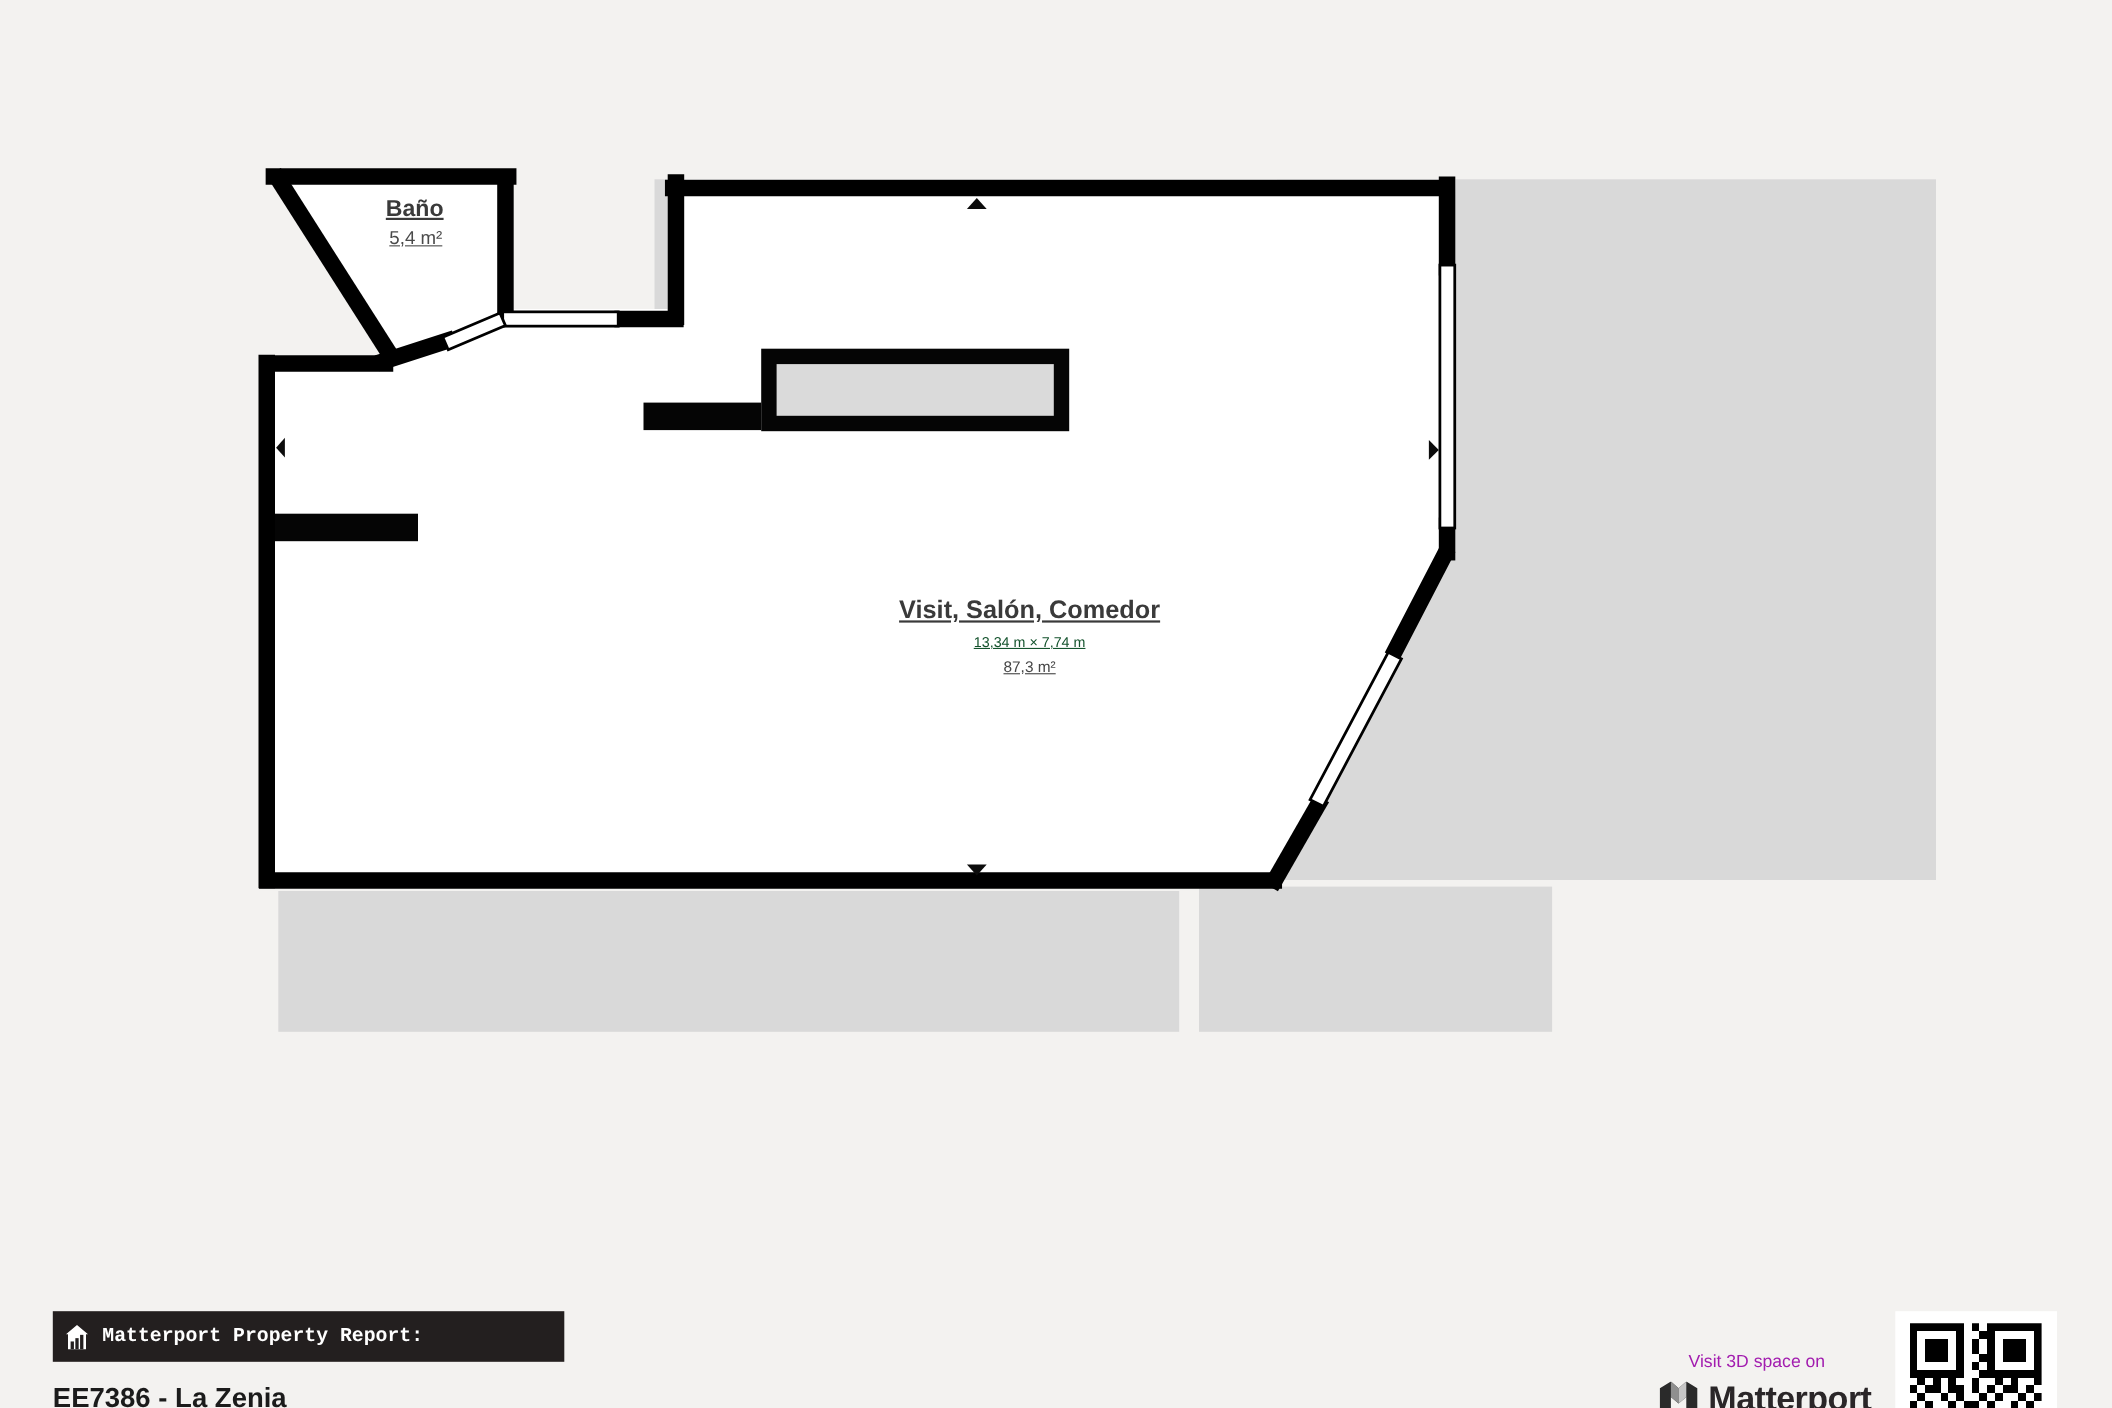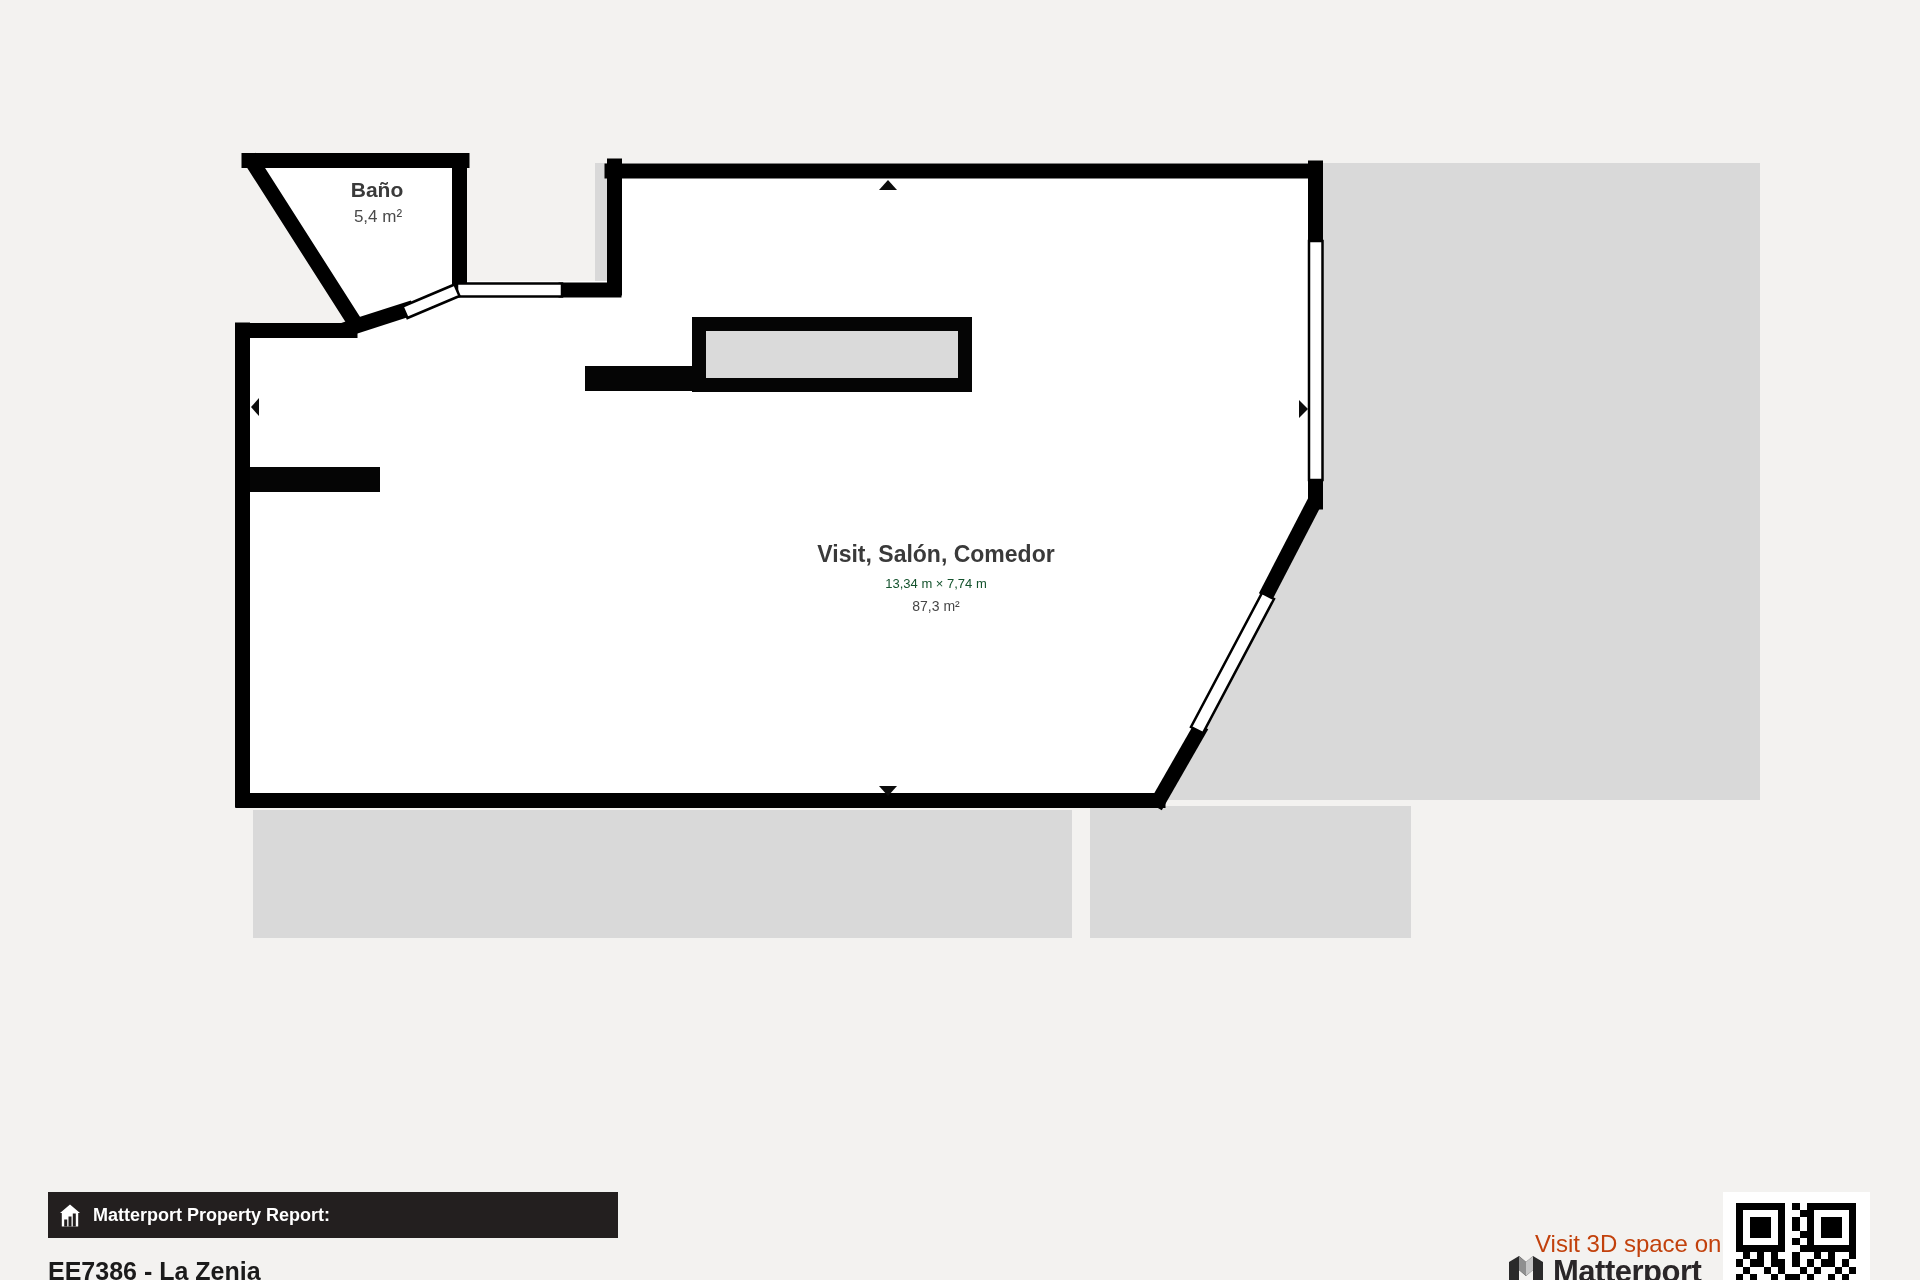--- a/index.html
+++ b/index.html
@@ -28,48 +28,49 @@
   .blackfill{fill:#050505;}
   .arrow{fill:#0c0c0c;}
 
   .label{
     position:absolute;
     transform:translateX(-50%);
     text-align:center;
     color:var(--label-text);
     line-height:1;
     white-space:nowrap;
+    text-decoration:underline;
   }
   .room-name{font-weight:bold;}
   .bath-name{font-size:21px;}
   .bath-area{font-size:17px;color:#4a4a4a;}
   .main-name{font-size:23px;}
   .main-dims{font-size:13px;color:#14532d;}
   .main-area{font-size:14px;color:#464646;}
 
   .report-bar{
     position:absolute;left:48px;top:1192px;
-    width:570px;height:46px;
+    width:465px;height:46px;
     background:var(--bar-background);
     display:flex;align-items:center;
-    padding-left:11px;gap:12px;
+    padding-left:11px;gap:12px;font-family:Liberation Mono, monospace;
   }
   .report-bar .bar-text{
     color:var(--bar-text);
     font-weight:bold;font-size:18px;
     white-space:nowrap;
   }
   .property-title{
     position:absolute;left:48px;top:1257px;
     font-weight:bold;font-size:25px;color:#1b1b1b;
     white-space:nowrap;
   }
   .visit-text{
     position:absolute;left:1535px;top:1230px;
-    font-size:24px;color:#c2410c;white-space:nowrap;
+    font-size:16px;color:#a21caf;white-space:nowrap;
   }
   .brand-row{
     position:absolute;left:1508px;top:1256px;
     display:flex;align-items:flex-start;gap:9px;
   }
   .brand-name{
     font-weight:bold;font-size:31px;color:#2a2628;
     letter-spacing:-0.5px;line-height:1;white-space:nowrap;
   }
   .qr-box{

